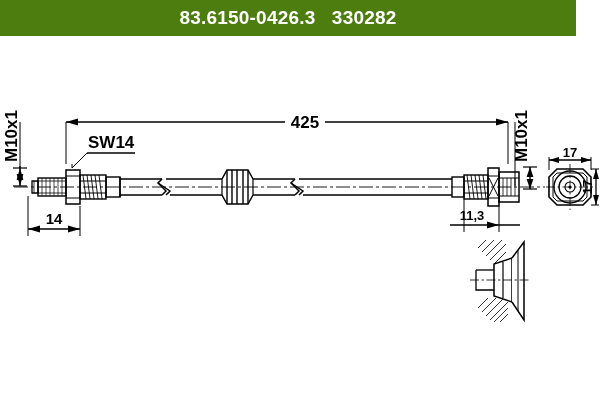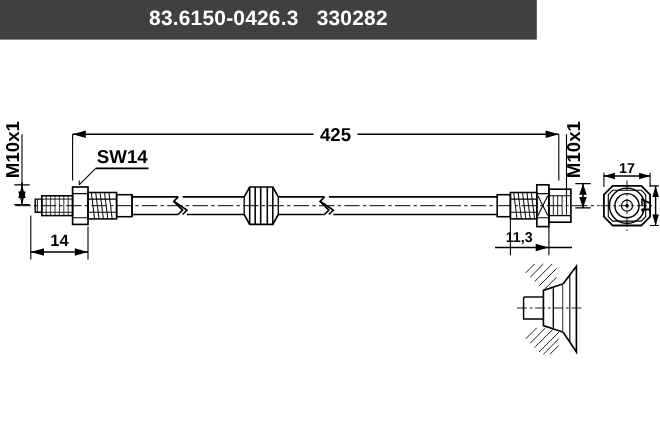--- a/index.html
+++ b/index.html
@@ -14,23 +14,23 @@
     position: relative;
     width: 600px;
     height: 400px;
     background: #ffffff;
     overflow: hidden;
   }
   #header-bar {
     position: absolute;
     left: 0;
     top: 0;
-    width: 488px;
+    width: 576px;
     height: 36px;
-    background: #404040;
+    background: #4d7c0f;
     color: #ffffff;
     display: flex;
     align-items: center;
     justify-content: center;
   }
   #header-title {
     font-size: 19px;
     font-weight: bold;
     letter-spacing: 0.2px;
     white-space: pre;

